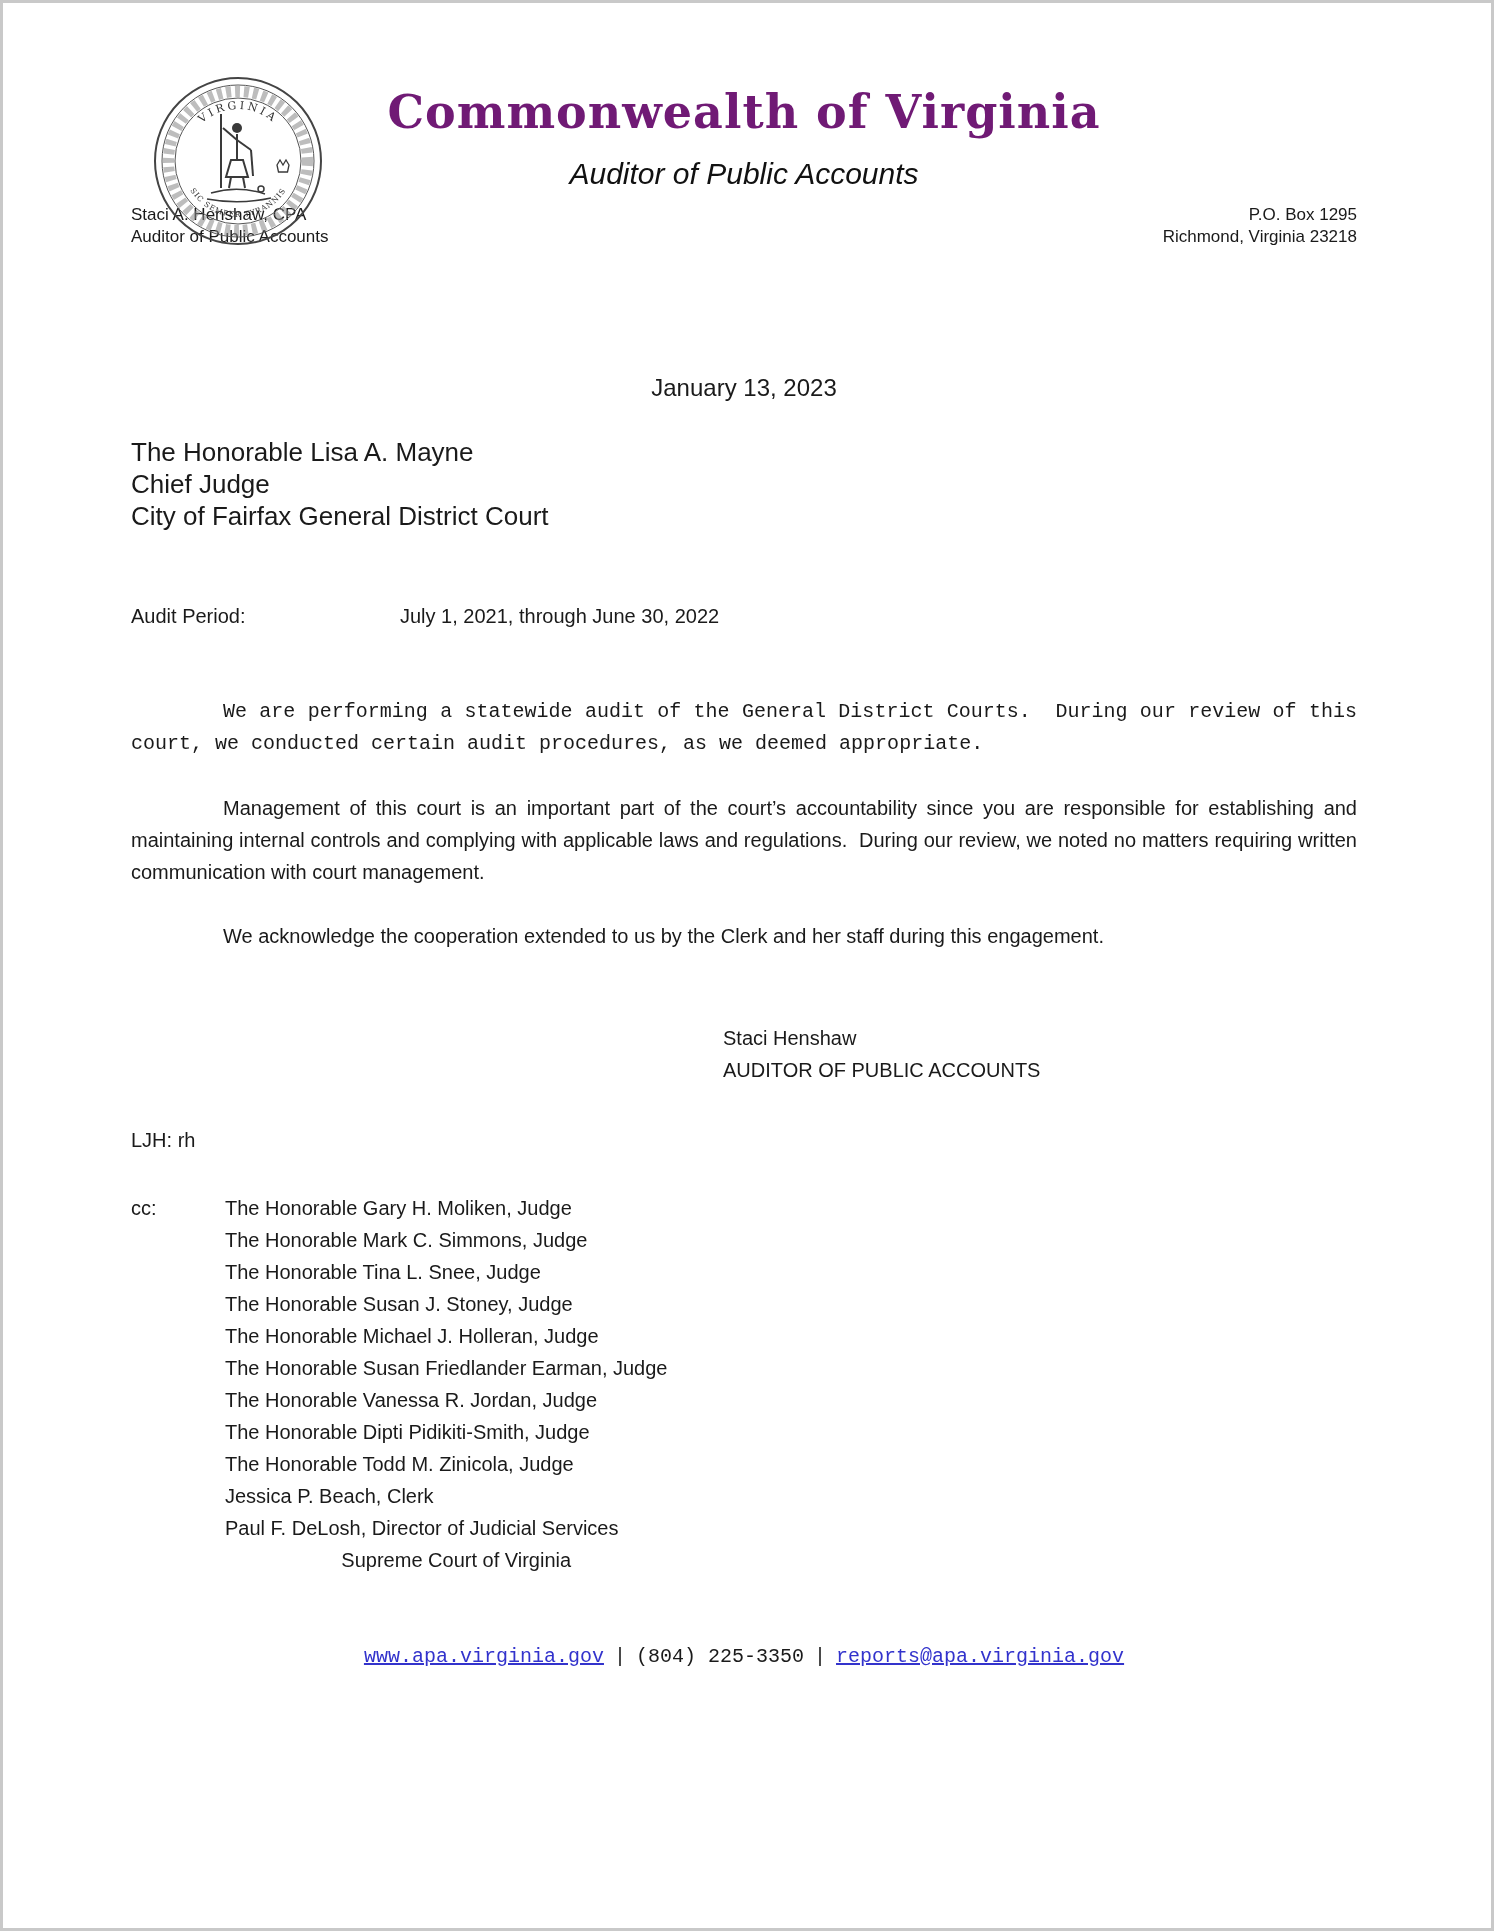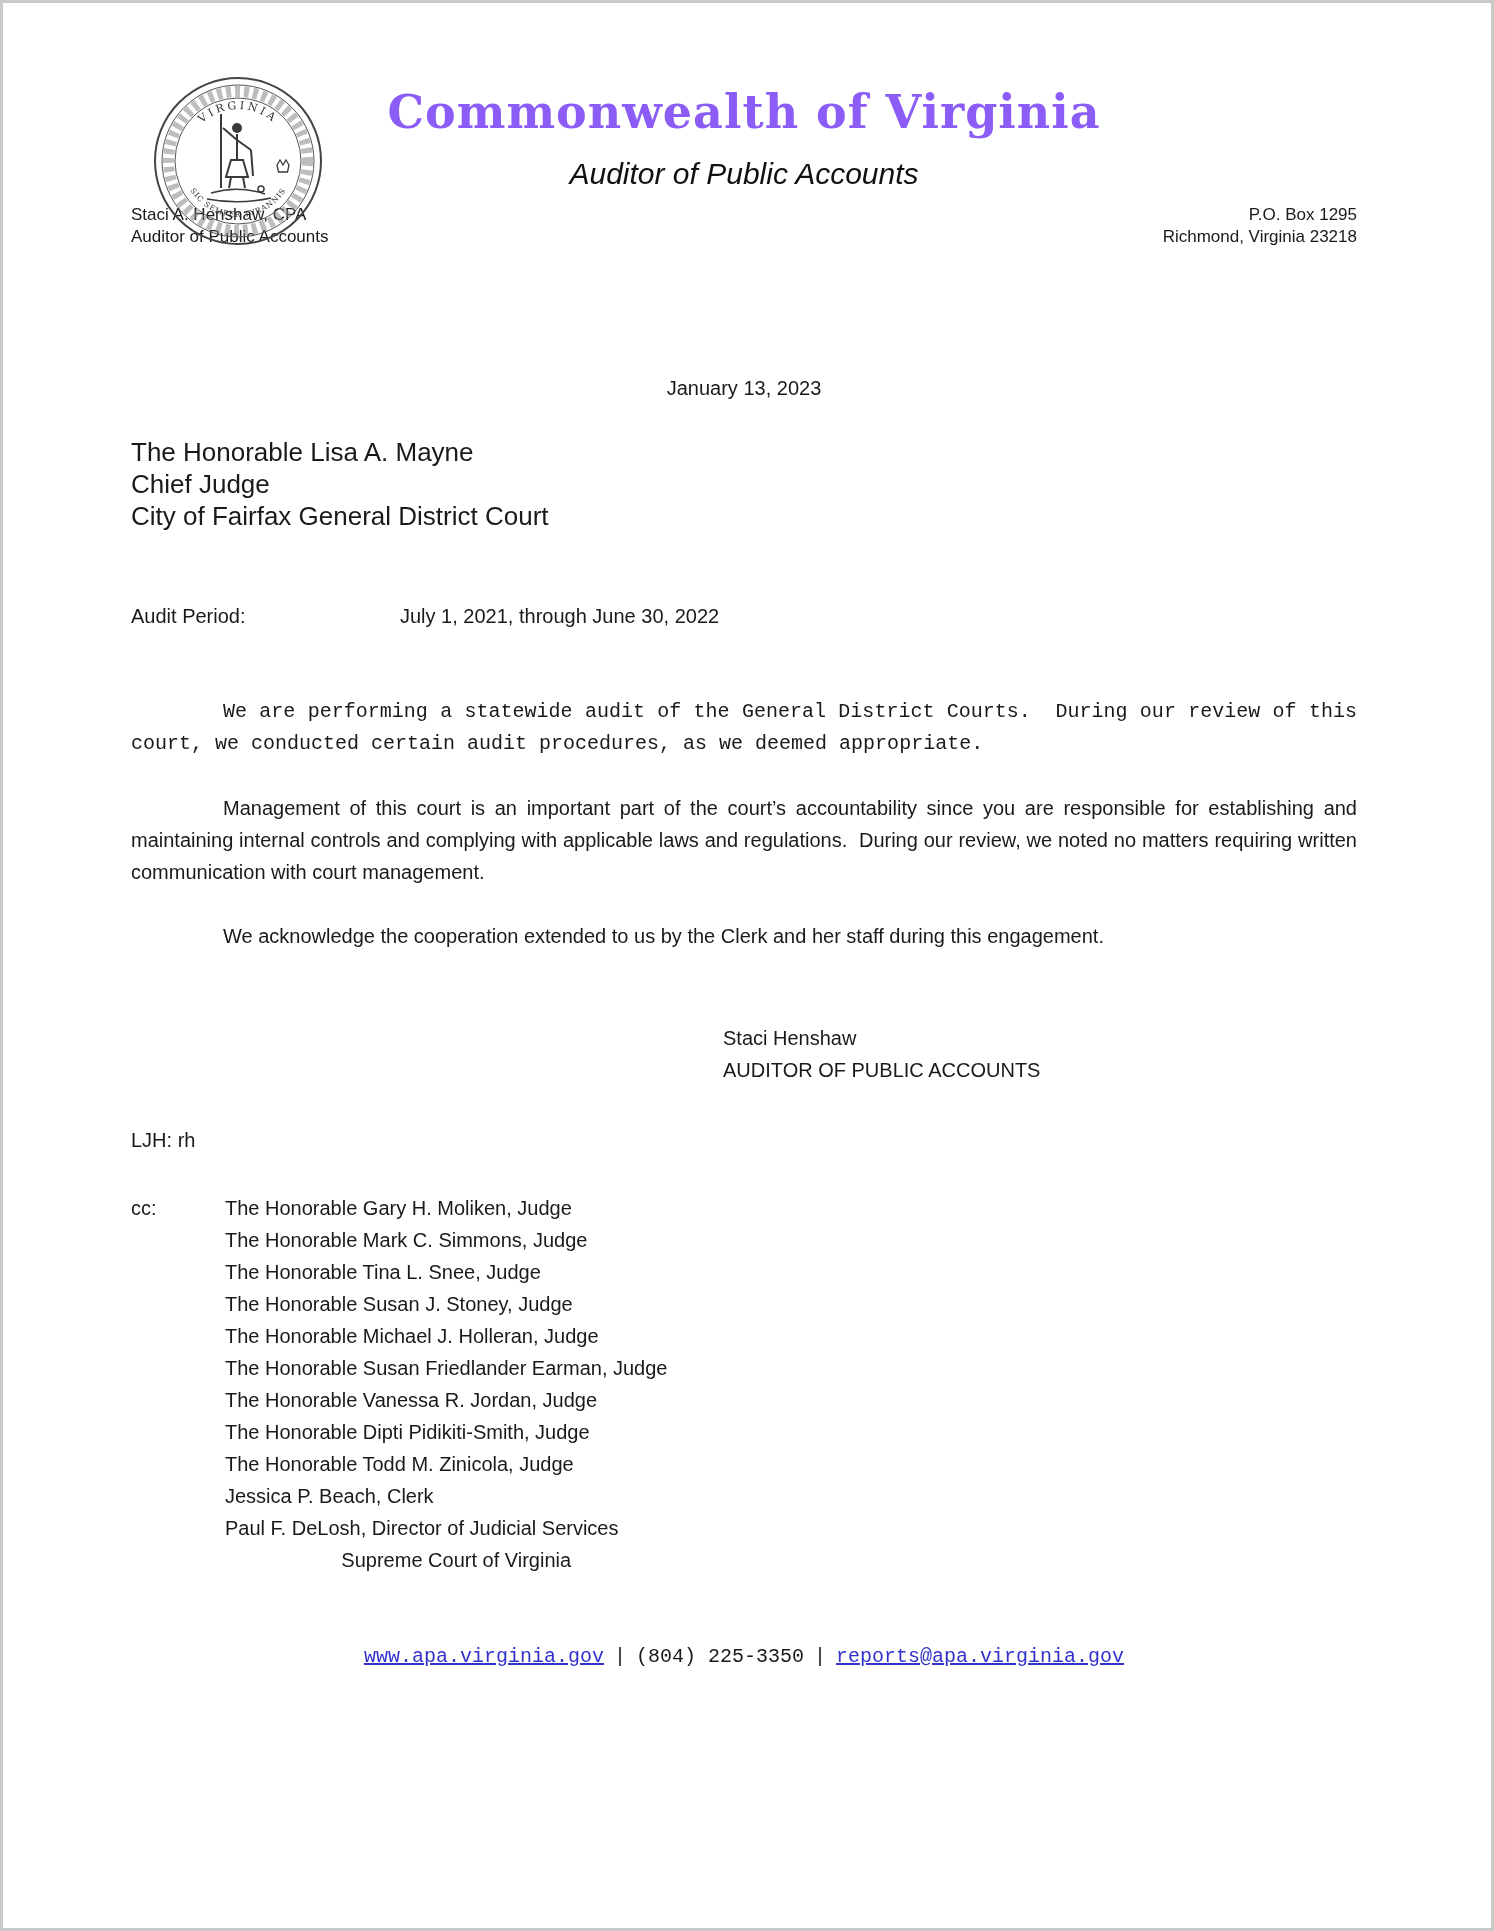--- a/index.html
+++ b/index.html
@@ -24,40 +24,40 @@
     height: 170px;
   }
   .title {
     padding-top: 84px;
     text-align: center;
     font-family: "DejaVu Serif", serif;
     font-weight: bold;
     font-size: 46px;
     line-height: 1.1;
     letter-spacing: 1px;
-    color: #8b5cf6;
+    color: #701a75;
   }
   .subtitle {
     margin-top: 18px;
     text-align: center;
     font-style: italic;
     font-size: 30px;
     line-height: 36px;
     color: #111;
   }
   .contact-row {
     margin-top: 12px;
     display: flex;
     justify-content: space-between;
     font-size: 17px;
     line-height: 22px;
   }
   .contact-right { text-align: right; }
   
-  .date { margin-top: 128px; text-align: center; font-size: 20px; line-height: 24px; }
+  .date { margin-top: 128px; text-align: center; font-size: 24px; line-height: 24px; }
   .recipient { margin-top: 36px; font-size: 26px; line-height: 32px; }
   .audit-info { margin-top: 68px; font-size: 20px; line-height: 32px; }
   .audit-row { display: flex; }
   .audit-label { width: 269px; flex: 0 0 269px; }
   .para {
     font-size: 20px;
     line-height: 32px;
     text-align: justify;
     text-indent: 92px;
     white-space: pre-wrap;

